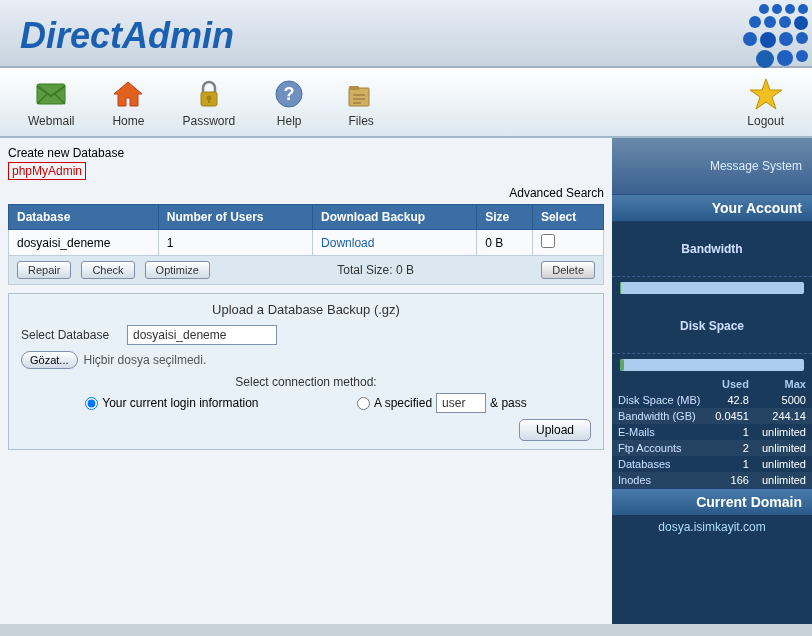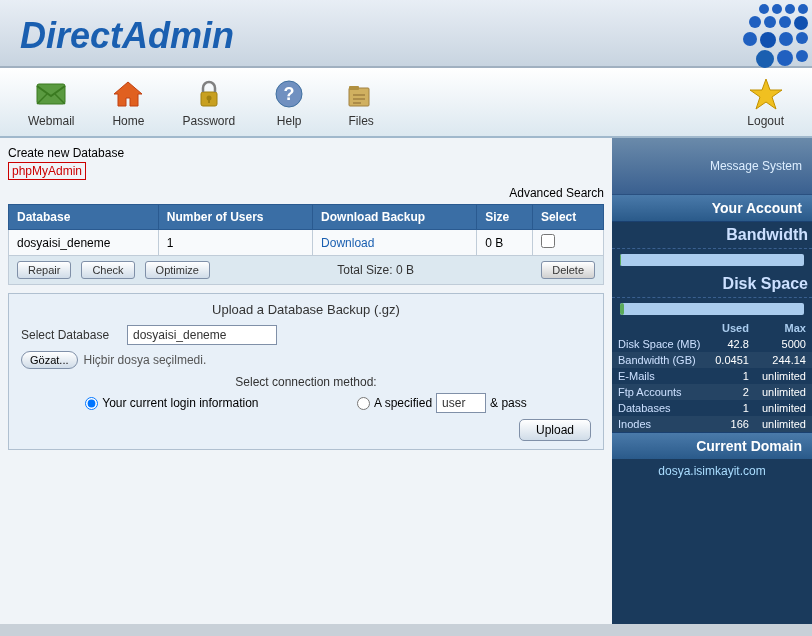--- a/index.html
+++ b/index.html
@@ -245,23 +245,23 @@
     .sidebar-section-title {
       background: linear-gradient(180deg, #4a7aaa 0%, #2a5a8a 100%);
       text-align: right;
       padding: 5px 10px;
       font-size: 14px;
       font-weight: bold;
       color: #fff;
       border-bottom: 1px solid #1a4070;
     }
     .sidebar-subtitle {
-      text-align: right;
-      padding: 4px;
-      font-size: 16px;
+      text-align: center;
+      padding: 20px;
+      font-size: 12px;
       font-weight: bold;
       color: #cce0ff;
       border-bottom: 1px dashed #3a6090;
     }
     .sidebar-bar-row {
       padding: 3px 8px;
     }
 
     .sidebar-stats {
       width: 100%;

